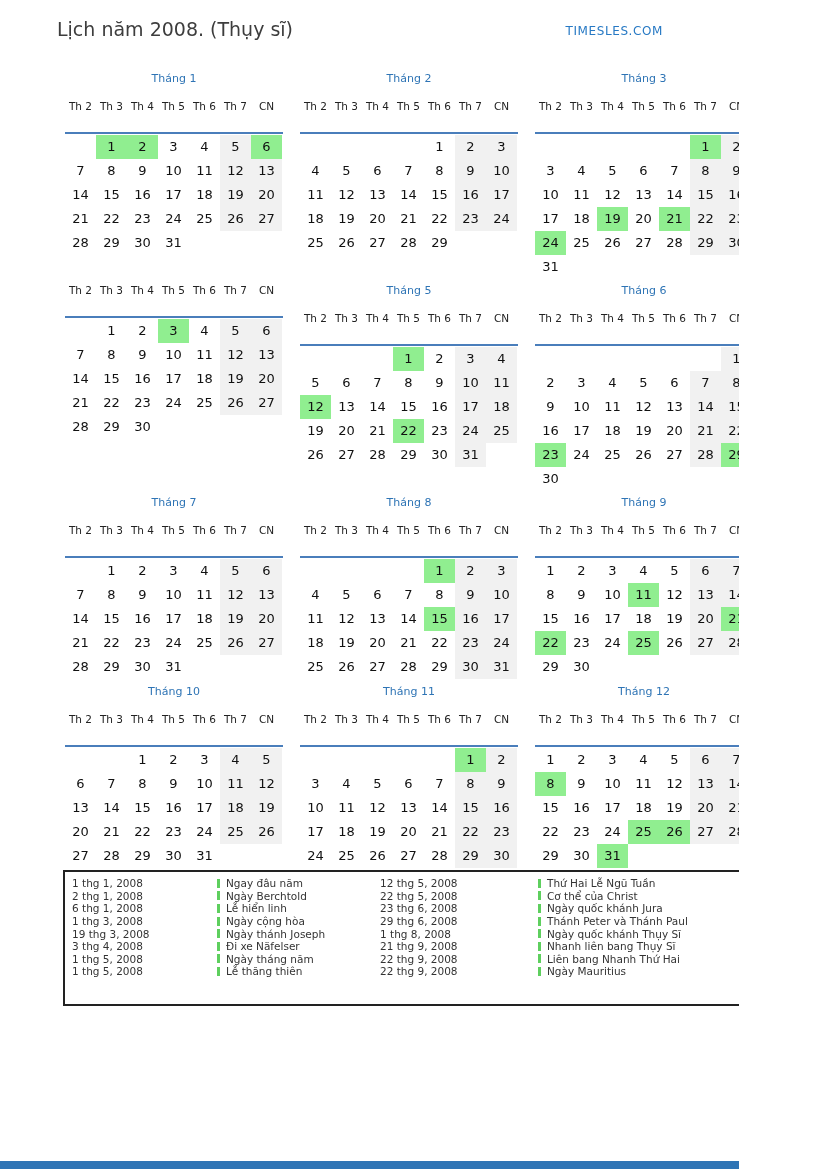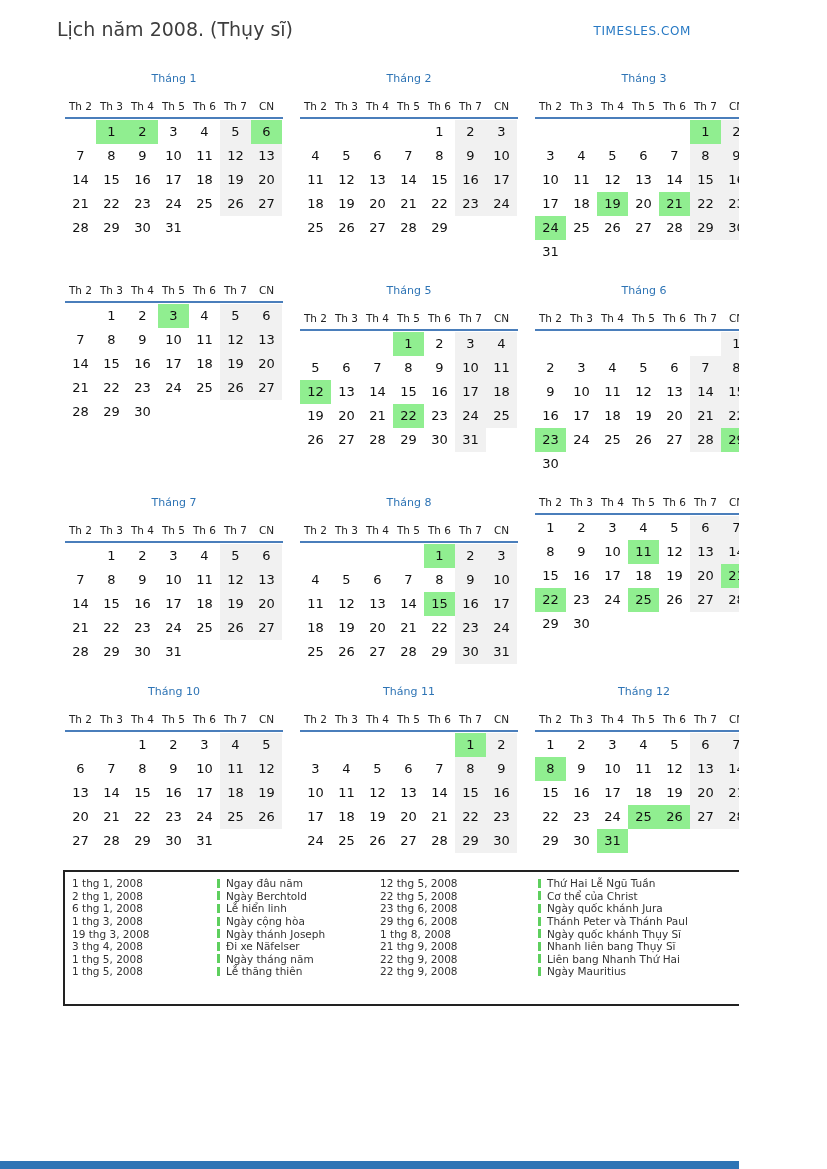--- a/index.html
+++ b/index.html
@@ -1,27 +1,27 @@
 <!DOCTYPE html>
 <html style="--accent_blue: #2e74b5; --rule_blue: #4a7ebb; --link_blue: #2779c4; --holiday_green: #90ee90; --weekend_gray: #f1f1f1; --legend_green: #5ecf5e;"><head>
 <meta charset="utf-8">
 <style>
   html,body { margin:0; padding:0; background:#fff; }
   .page { position:relative; width:739px; height:1169px; background:#ffffff;
           font-family:"DejaVu Sans", sans-serif; overflow:hidden; }
   .page-title { position:absolute; left:57px; top:18px; font-size:19px; color:#3d3d3d; }
-  .site-link { position:absolute; right:48px; top:24px; font-size:12px;
+  .site-link { position:absolute; right:76px; top:24px; font-size:12px;
                color:var(--link_blue); letter-spacing:0.6px; cursor:pointer; }
   .months-grid { position:absolute; left:65px; top:72px; display:grid;
                  grid-template-columns:repeat(3,218px); column-gap:17px;
                  grid-template-rows:212px 212px 189px auto; }
   .month { width:218px; }
   .month-title { text-align:center; color:var(--accent_blue); font-size:11px;
                  height:20px; margin-bottom:8px; }
-  .dow-row { display:flex; border-bottom:2px solid var(--rule_blue); padding-bottom:5px; }
+  .dow-row { display:flex; border-bottom:2px solid var(--rule_blue); padding-bottom:20px; }
   .dow { width:31px; text-align:center; font-size:10.5px; color:#222; }
   .weeks { margin-top:1px; }
   .week-row { display:flex; }
   .cell { width:31px; height:24px; line-height:24px; text-align:center;
           font-size:13px; color:#111; }
   .cell.wk { background:var(--weekend_gray); }
   .cell.hl { background:var(--holiday_green); }
   .legend { position:absolute; left:63px; top:870px; width:704px; height:136px;
             border:2px solid #222; box-sizing:border-box; padding:5px 0 15px 7px; }
   .legend-row { display:grid; grid-template-columns:145px 163px 158px 1fr;
@@ -523,20 +523,21 @@
             <div class="cell">26</div>
             <div class="cell">27</div>
             <div class="cell">28</div>
             <div class="cell">29</div>
             <div class="cell wk">30</div>
             <div class="cell wk">31</div>
           </div>
         </div>
       </div>
       <div class="month">
+        <div class="month-title">Tháng 9</div>
         <div class="dow-row">
           <div class="dow">Th 2</div>
           <div class="dow">Th 3</div>
           <div class="dow">Th 4</div>
           <div class="dow">Th 5</div>
           <div class="dow">Th 6</div>
           <div class="dow">Th 7</div>
           <div class="dow">CN</div>
         </div>
         <div class="weeks">

